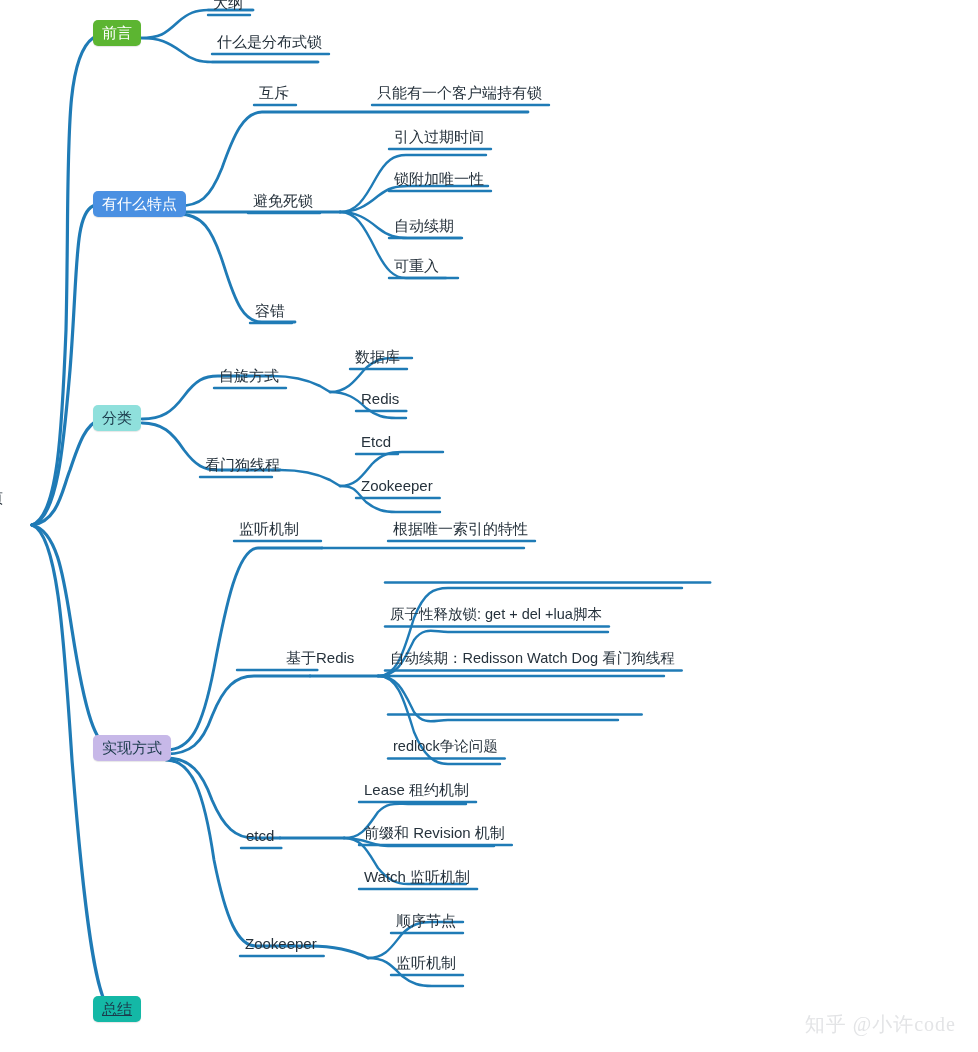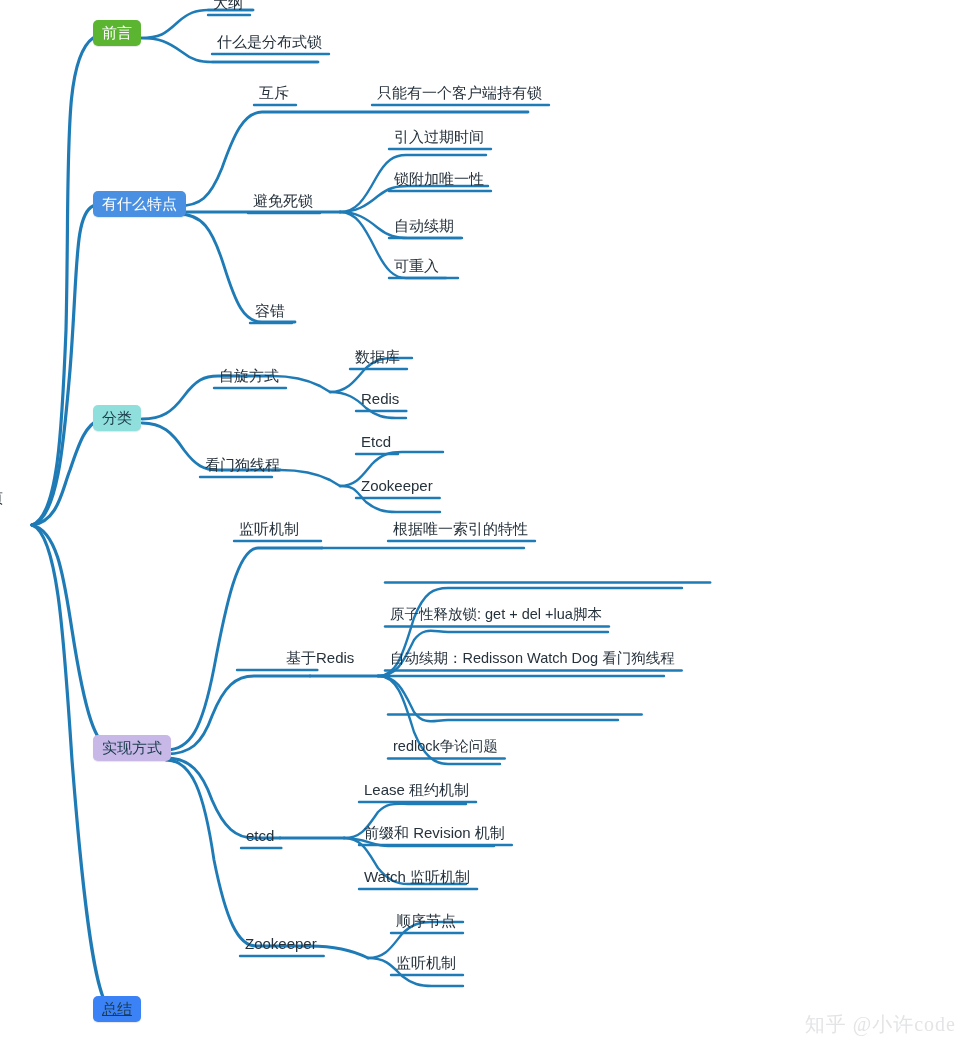--- a/index.html
+++ b/index.html
@@ -246,18 +246,18 @@
   <div class="node leaf" style="left:242px;top:936px;">
     <span>Zookeeper</span>
   </div>
   <div class="node leaf" style="left:393px;top:913px;">
     <span>顺序节点</span>
   </div>
   <div class="node leaf" style="left:393px;top:955px;">
     <span>监听机制</span>
   </div>
 
-  <div class="node pill dark" style="left:93px;top:996px;background:#3b82f6;text-decoration:underline;">
+  <div class="node pill dark" style="left:93px;top:996px;background:#14b8a6;text-decoration:underline;">
     <span>总结</span>
   </div>
 
   <div class="watermark">知乎 @小许code</div>
 </div>
 
 </body></html>

